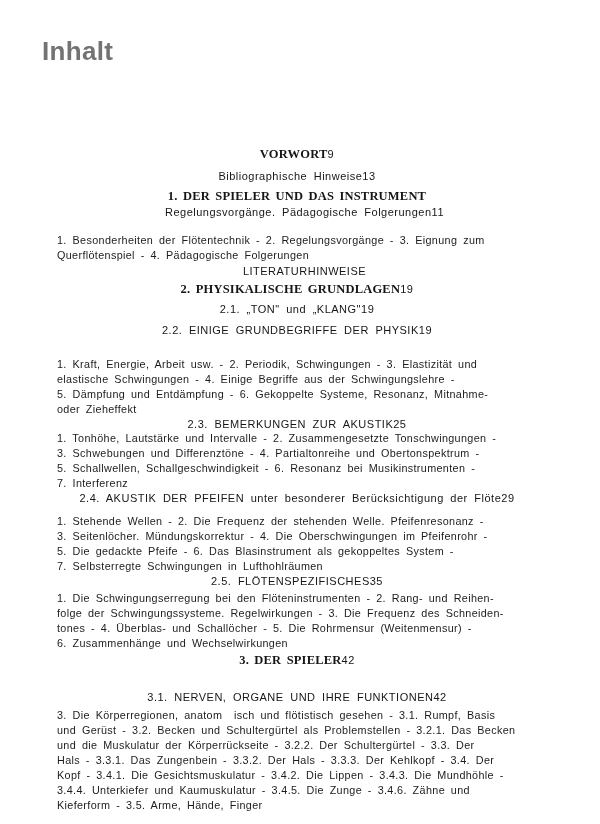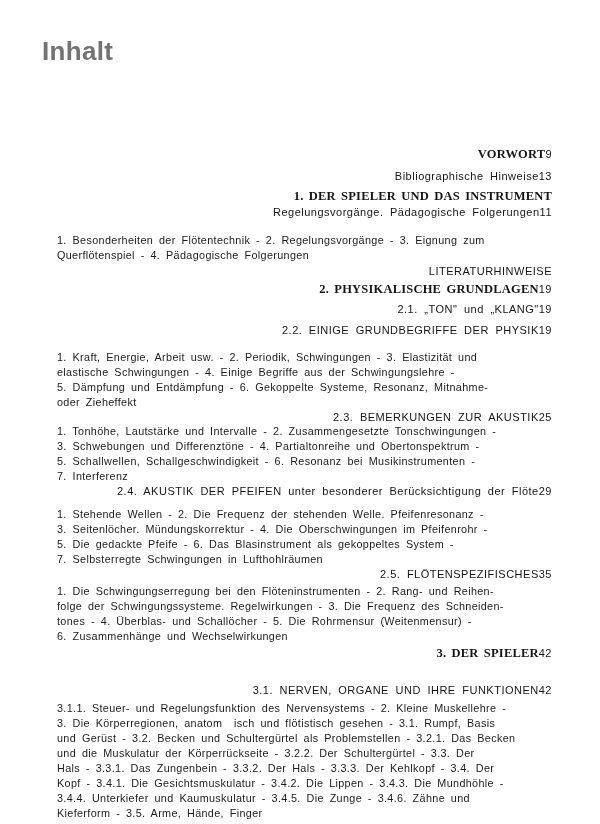--- a/index.html
+++ b/index.html
@@ -16,21 +16,21 @@
     font-size:26px;font-weight:bold;
     letter-spacing:0.3px;
     color:#737373;
   }
   .toc{
     box-sizing:border-box;
     padding:147px 48px 0 42px;
     width:600px;
   }
   .r{
-    display:flex;justify-content:flex-end;align-items:baseline;
+    display:flex;justify-content:center;align-items:baseline;
     line-height:14px;height:14px;
     font-size:11px;
     letter-spacing:0.5px;word-spacing:3px;
     white-space:nowrap;
   }
   .r .lbl{white-space:nowrap;}
   .r .pg{
     font-size:11px;letter-spacing:0.5px;
     font-family:"Liberation Sans", sans-serif;
     font-weight:normal;
@@ -100,21 +100,21 @@
     <div class="r" style="margin-top:5px">
       <span class="lbl">2.1. „TON" und „KLANG"</span>
       <span class="pg">19</span>
     </div>
 
     <div class="r" style="margin-top:7px">
       <span class="lbl">2.2. EINIGE GRUNDBEGRIFFE DER PHYSIK</span>
       <span class="pg">19</span>
     </div>
 
-    <div class="sub" style="margin-top:13px">
+    <div class="sub" style="margin-top:20px">
       <div class="sl">1. Kraft, Energie, Arbeit usw. - 2. Periodik, Schwingungen - 3. Elastizität und</div>
       <div class="sl">elastische Schwingungen - 4. Einige Begriffe aus der Schwingungslehre -</div>
       <div class="sl">5. Dämpfung und Entdämpfung - 6. Gekoppelte Systeme, Resonanz, Mitnahme-</div>
       <div class="sl">oder Zieheffekt</div>
     </div>
 
     <div class="r" style="margin-top:0">
       <span class="lbl">2.3. BEMERKUNGEN ZUR AKUSTIK</span>
       <span class="pg">25</span>
     </div>
@@ -154,21 +154,20 @@
       <span class="lbl">3. DER SPIELER</span>
       <span class="pg">42</span>
     </div>
 
     <div class="r" style="margin-top:22px">
       <span class="lbl">3.1. NERVEN, ORGANE UND IHRE FUNKTIONEN</span>
       <span class="pg">42</span>
     </div>
 
     <div class="sub" style="margin-top:4px">
-      <div class="sl">3.1.1. Steuer- und Regelungsfunktion des Nervensystems - 2. Kleine Muskellehre -</div>
       <div class="sl">3. Die Körperregionen, anatom&nbsp; isch und flötistisch gesehen - 3.1. Rumpf, Basis</div>
       <div class="sl">und Gerüst - 3.2. Becken und Schultergürtel als Problemstellen - 3.2.1. Das Becken</div>
       <div class="sl">und die Muskulatur der Körperrückseite - 3.2.2. Der Schultergürtel - 3.3. Der</div>
       <div class="sl">Hals - 3.3.1. Das Zungenbein - 3.3.2. Der Hals - 3.3.3. Der Kehlkopf - 3.4. Der</div>
       <div class="sl">Kopf - 3.4.1. Die Gesichtsmuskulatur - 3.4.2. Die Lippen - 3.4.3. Die Mundhöhle -</div>
       <div class="sl">3.4.4. Unterkiefer und Kaumuskulatur - 3.4.5. Die Zunge - 3.4.6. Zähne und</div>
       <div class="sl">Kieferform - 3.5. Arme, Hände, Finger</div>
     </div>
 
   </div>

